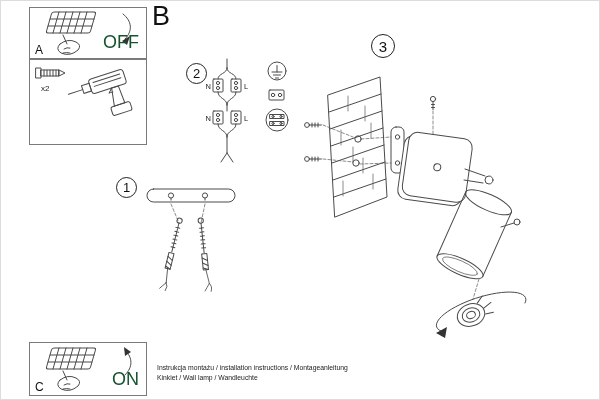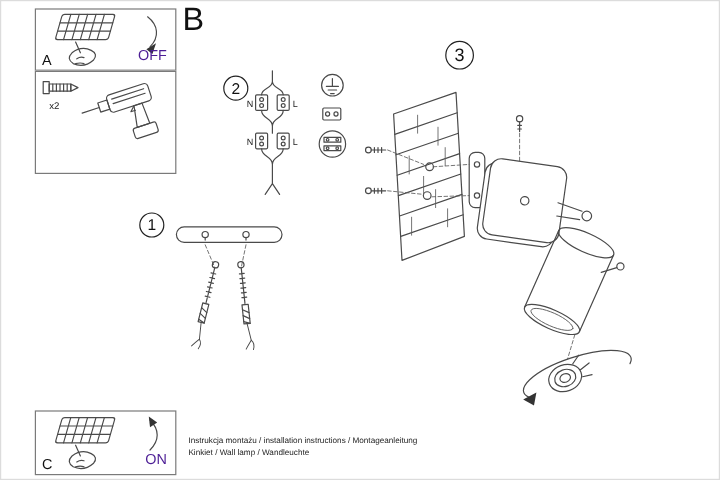--- a/index.html
+++ b/index.html
@@ -1,21 +1,21 @@
 <!DOCTYPE html>
 <html><head>
 <meta charset="utf-8">
 <style>
   *{margin:0;padding:0;box-sizing:border-box}
   html,body{background:#ffffff}
   body{font-family:"Liberation Sans", sans-serif}
   .sheet{position:relative;width:600px;height:400px;background:#fff;border:1px solid #dcdcdc;overflow:hidden}
   .box{position:absolute;border:1px solid #7a7a7a;background:#fff}
   .corner-label{position:absolute;left:5px;bottom:1px;font-size:12px;color:#111}
-  .state-label{position:absolute;right:7px;bottom:5px;font-size:12px;color:#4c1d95}
+  .state-label{position:absolute;right:7px;bottom:5px;font-size:18px;color:#14532d}
   .section-letter{position:absolute;left:151px;top:0px;font-size:27px;color:#111}
   .step-circle{position:absolute;width:21px;height:21px;border:1.3px solid #222;border-radius:50%;
     display:flex;align-items:center;justify-content:center;font-size:13px;color:#111;background:#fff}
   .step-circle.big{width:24px;height:24px;font-size:15px}
   .footer{position:absolute;left:156px;top:362px;font-size:6.8px;line-height:1.5;color:#222}
   svg{position:absolute;overflow:visible}
   .ln{stroke:#4a4a4a;fill:none;stroke-width:1;stroke-linecap:round;stroke-linejoin:round}
   .lnt{stroke:#5a5a5a;fill:none;stroke-width:.7;stroke-linecap:round}
   .dash{stroke-dasharray:3 2}
   .wl{font-size:7.5px;fill:#222}

